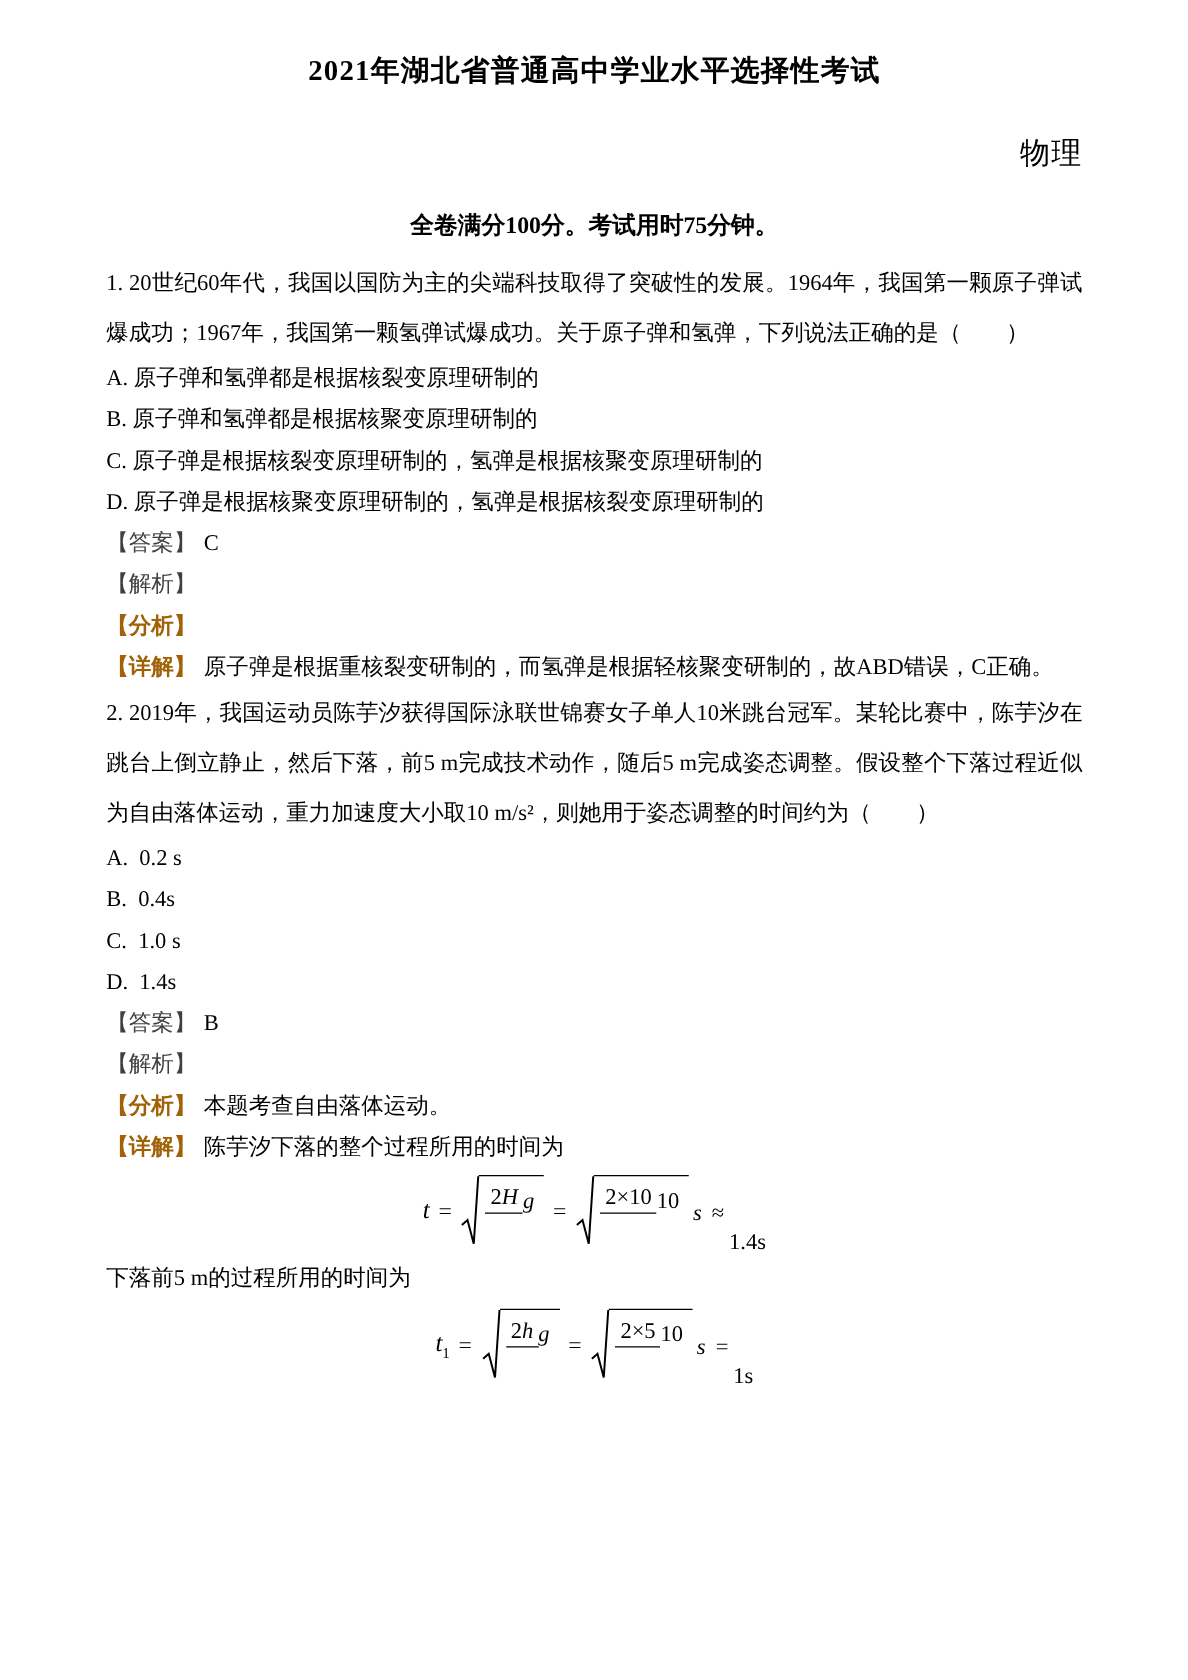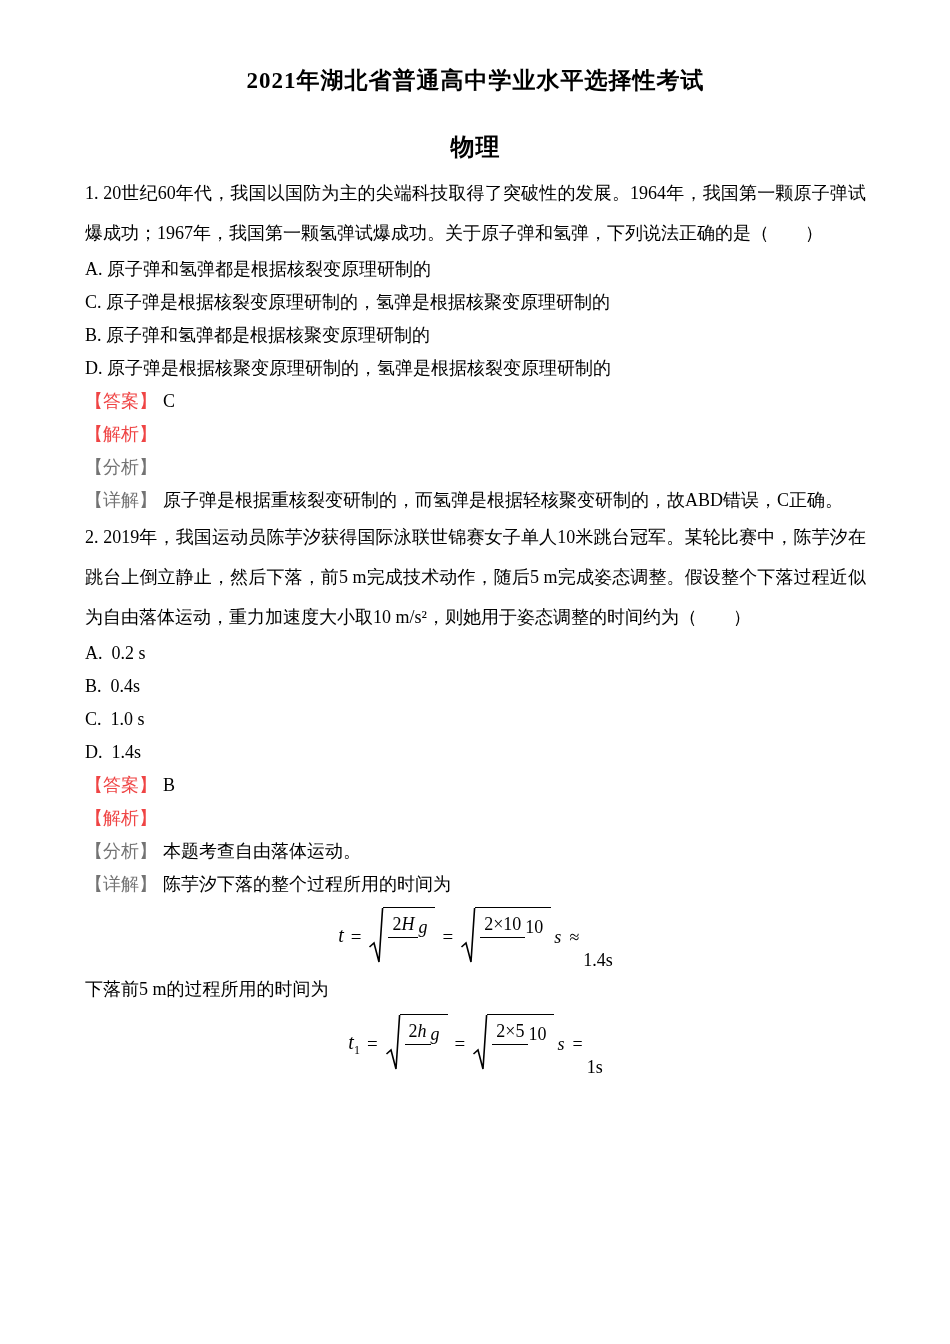--- a/index.html
+++ b/index.html
@@ -5,37 +5,37 @@
   html, body { margin: 0; padding: 0; background: #ffffff; }
   .page {
     position: relative;
     width: 950px;
     height: 1344px;
     background: #ffffff;
     overflow: hidden;
     font-family: "Liberation Serif", "DejaVu Serif", serif;
     color: #000000;
     box-sizing: border-box;
-    padding: 64px 84px 0 85px;
+    padding: 40px 84px 0 85px;
   }
   .doc-title {
     font-size: 23px;
     font-weight: 700;
     text-align: center;
     letter-spacing: 1px;
     line-height: 34px;
     margin: 0 0 32px 0;
   }
   .doc-subject {
     font-size: 24px;
-    font-weight: 700;
-    text-align: center;
+    font-weight: 400;
+    text-align: right;
     letter-spacing: 1px;
     line-height: 34px;
-    margin: 0 0 9px 0;
+    margin: 0 0 28px 0;
   }
   .exam-info {
     font-size: 19px;
     font-weight: 700;
     text-align: center;
     line-height: 26px;
     margin: 0 0 12px 0;
   }
   .section-header {
     font-size: 19px;
@@ -48,22 +48,22 @@
     font-size: 18px;
     line-height: 40px;
     text-align: justify;
     margin: 0;
   }
   .line {
     font-size: 18px;
     line-height: 33px;
     margin: 0;
   }
-  .label-blue { color: #ef4444; }
-  .label-black { color: #737373; }
+  .label-blue { color: #404040; }
+  .label-black { color: #a16207; font-weight: bold; }
   .lbl { margin-right: 6px; }
   .opt-row {
     display: flex;
     font-size: 18px;
     line-height: 33px;
     margin: 0;
     flex-direction: column;
   }
   .opt-row .opt { width: 195.5px; white-space: pre; }
   
@@ -108,27 +108,28 @@
 </style>
 </head>
 <body>
 
 <div class="page">
 
   <h1 class="doc-title">2021年湖北省普通高中学业水平选择性考试</h1>
 
   <h2 class="doc-subject">物理</h2>
 
+  <p class="exam-info">全卷满分100分。考试用时75分钟。</p>
 
 
   <div>
     <p class="stem">1. 20世纪60年代，我国以国防为主的尖端科技取得了突破性的发展。1964年，我国第一颗原子弹试爆成功；1967年，我国第一颗氢弹试爆成功。关于原子弹和氢弹，下列说法正确的是（　　）</p>
     <p class="line">A. 原子弹和氢弹都是根据核裂变原理研制的</p>
+    <p class="line">B. 原子弹和氢弹都是根据核聚变原理研制的</p>
     <p class="line">C. 原子弹是根据核裂变原理研制的，氢弹是根据核聚变原理研制的</p>
-    <p class="line">B. 原子弹和氢弹都是根据核聚变原理研制的</p>
     <p class="line">D. 原子弹是根据核聚变原理研制的，氢弹是根据核裂变原理研制的</p>
     <p class="line"><span class="label-blue lbl">【答案】</span><span>C</span></p>
     <p class="line"><span class="label-blue">【解析】</span></p>
     <p class="line"><span class="label-black">【分析】</span></p>
     <p class="line"><span class="label-black lbl">【详解】</span><span>原子弹是根据重核裂变研制的，而氢弹是根据轻核聚变研制的，故ABD错误，C正确。</span></p>
   </div>
 
   <div>
     <p class="stem">2. 2019年，我国运动员陈芋汐获得国际泳联世锦赛女子单人10米跳台冠军。某轮比赛中，陈芋汐在跳台上倒立静止，然后下落，前5 m完成技术动作，随后5 m完成姿态调整。假设整个下落过程近似为自由落体运动，重力加速度大小取10 m/s²，则她用于姿态调整的时间约为（　　）</p>
     <div class="opt-row">

